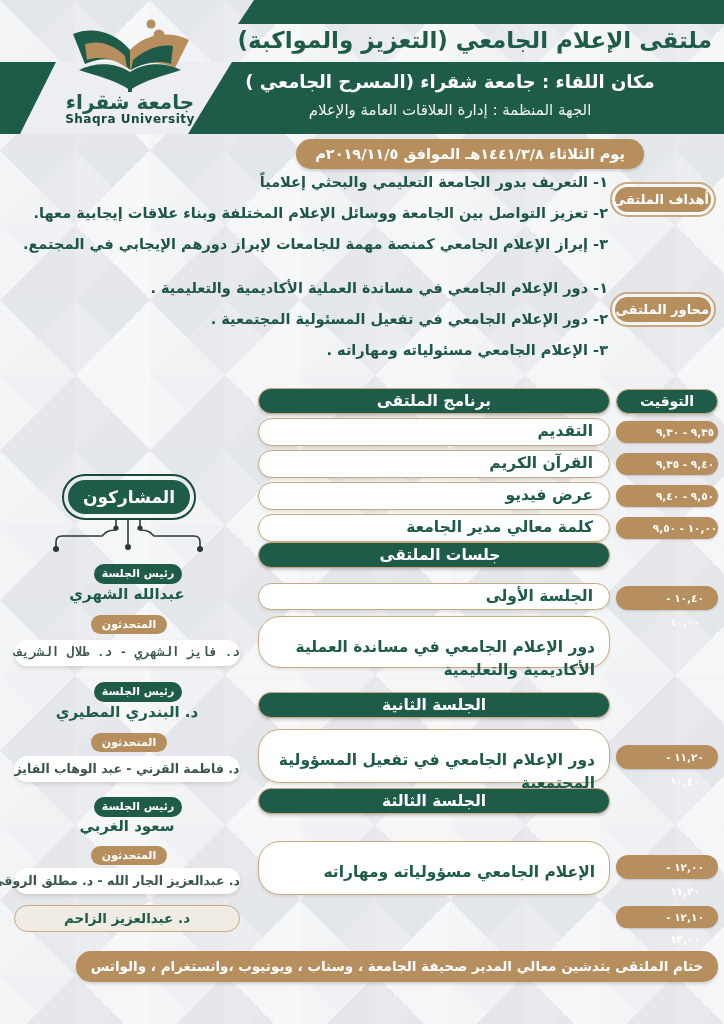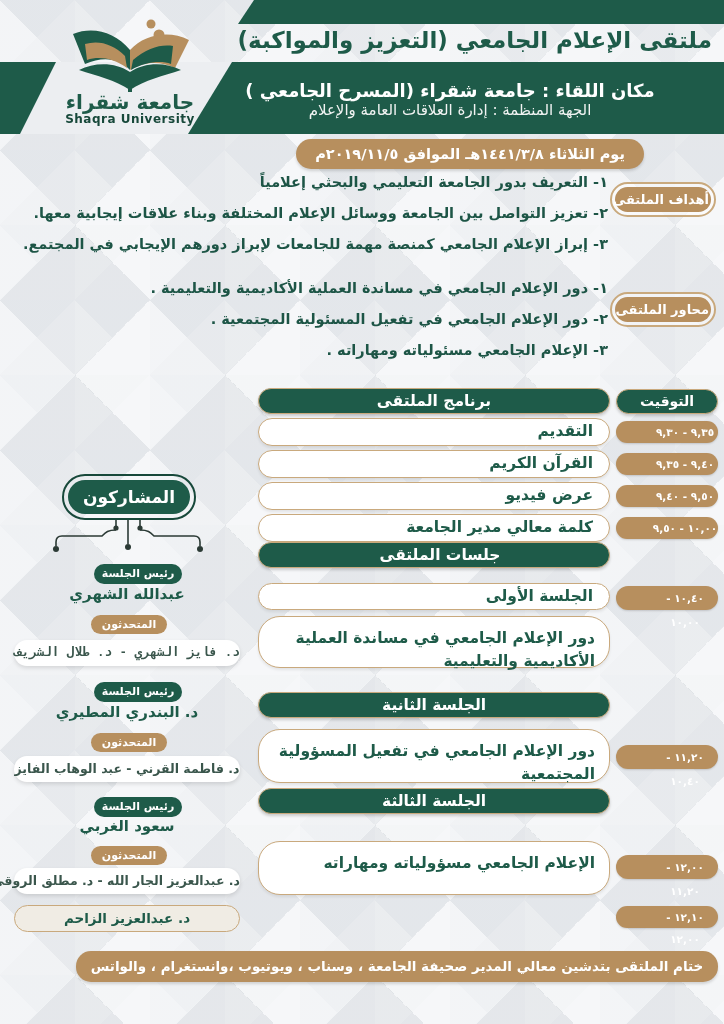--- a/index.html
+++ b/index.html
@@ -24,21 +24,21 @@
   }
   .abs{position:absolute;}
   
   .top-strip{left:238px;top:0;width:486px;height:24px;background:var(--green);
     clip-path:polygon(16px 0,100% 0,100% 100%,0 100%);}
   .title{left:240px;top:27px;width:472px;text-align:center;color:var(--green);
     font-size:23px;font-weight:bold;white-space:nowrap;}
   .band{left:0;top:62px;width:724px;height:72px;background:var(--green);}
   .band-notch{left:20px;top:62px;width:212px;height:72px;background:var(--bg);
     clip-path:polygon(36px 0,100% 0,calc(100% - 44px) 100%,0 100%);}
-  .band-line1{left:200px;top:80px;width:500px;text-align:center;color:#fff;
+  .band-line1{left:200px;top:71px;width:500px;text-align:center;color:#fff;
     font-size:18px;font-weight:bold;white-space:nowrap;}
   .band-line2{left:200px;top:101px;width:500px;text-align:center;color:#f2f4f3;
     font-size:15px;white-space:nowrap;}
   .date-pill{left:296px;top:139px;width:348px;height:30px;background:var(--tan);
     border-radius:15px;color:#fff;font-size:14.5px;font-weight:bold;text-align:center;
     line-height:30px;white-space:nowrap;box-shadow:0 2px 3px rgba(0,0,0,.15);}
   
   .logo{left:38px;top:12px;width:184px;height:124px;text-align:center;}
   .logo svg{display:block;margin:0 auto;}
   .logo-ar{color:var(--green);font-size:20px;font-weight:bold;line-height:20px;margin-top:-2px;}
@@ -58,21 +58,21 @@
   .bullets div{white-space:nowrap;}
   
   .green-bar{left:258px;width:352px;height:26px;background:var(--green);border:1px solid var(--tan-light);
     border-radius:14px;color:#fff;font-size:15.5px;font-weight:bold;text-align:center;line-height:24px;
     box-shadow:0 2px 3px rgba(0,0,0,.18);}
   .white-row{left:258px;width:352px;height:28px;background:#fff;border:1.5px solid var(--tan-light);
     border-radius:15px;color:var(--green);font-size:15.5px;font-weight:bold;
     line-height:25px;padding-right:16px;white-space:nowrap;box-shadow:0 2px 3px rgba(0,0,0,.08);}
   .topic-box{left:258px;width:352px;background:#fff;border:1.5px solid var(--tan-light);
     border-radius:22px;color:var(--green);font-size:15.5px;font-weight:bold;
-    line-height:23px;padding:10px 14px 0 10px;text-align:right;box-shadow:0 2px 3px rgba(0,0,0,.08);}
+    line-height:23px;padding:19px 14px 0 10px;text-align:right;box-shadow:0 2px 3px rgba(0,0,0,.08);}
   .bar-program{top:388px;}
   .row-1{top:418px;} .row-2{top:450px;} .row-3{top:482px;} .row-4{top:514px;}
   .bar-sessions{top:542px;padding-left:12px;}
   .row-s1{top:583px;height:27px;}
   .topic-1{top:616px;height:52px;}
   .bar-s2{top:692px;}
   .topic-2{top:729px;height:54px;}
   .bar-s3{top:788px;}
   .topic-3{top:841px;height:54px;}
   .row-rec{top:905px;height:27px;}

